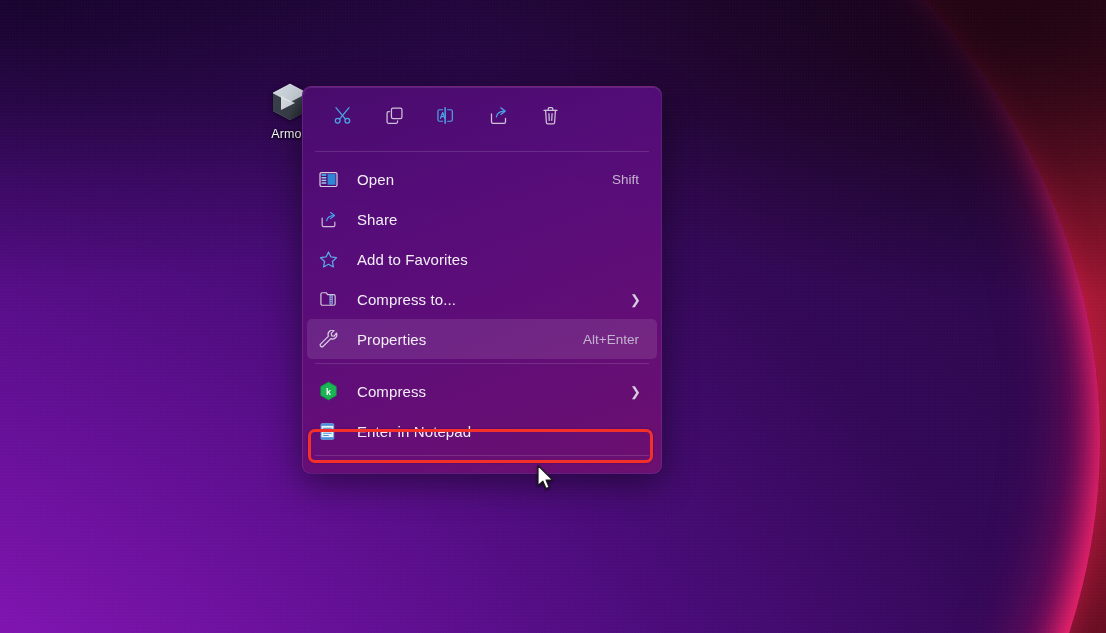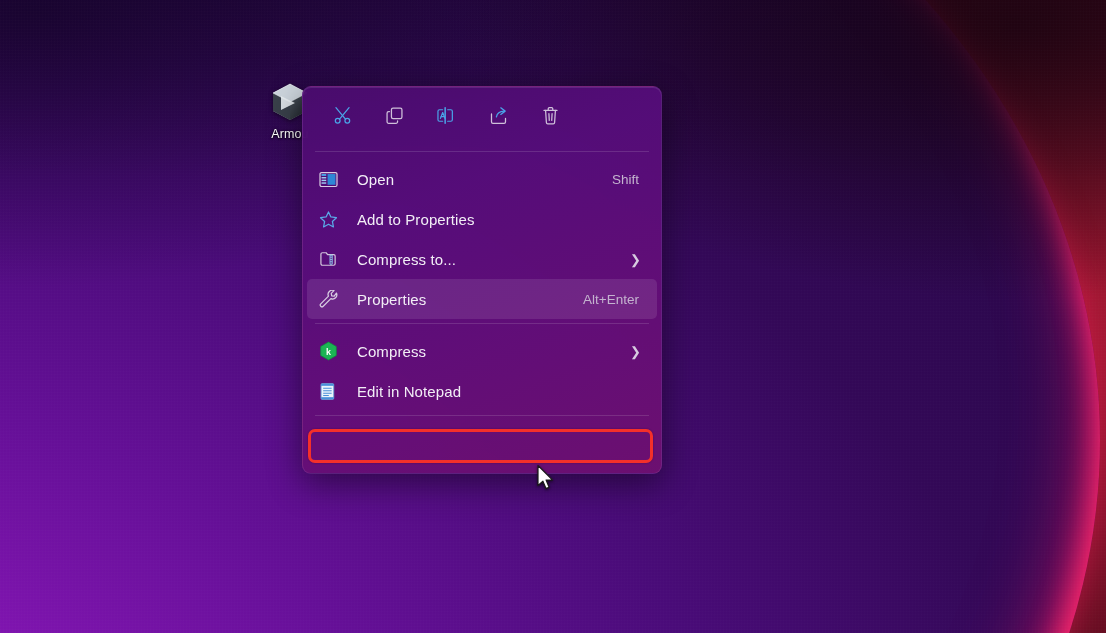--- a/index.html
+++ b/index.html
@@ -296,30 +296,40 @@
           <rect x="2.6" y="6.4" width="5" height="1.5" fill="#9fd0f2"></rect>
           <rect x="2.6" y="9.2" width="5" height="1.5" fill="#9fd0f2"></rect>
           <rect x="2.6" y="12" width="5" height="1.5" fill="#9fd0f2"></rect>
           <rect x="9" y="3.2" width="8.4" height="11.4" fill="#2f86d6"></rect>
         </svg>
       </span>
       <span class="mi-lbl">Open</span>
       <span class="mi-acc">Shift</span>
     </div>
 
+    <div class="mi">
+      <span class="mi-ico">
+        <svg width="19" height="19" viewBox="0 0 24 24" fill="none" stroke="#cfc0da" stroke-width="1.5" stroke-linecap="round" stroke-linejoin="round">
+          <path d="M4 10.2v9.2a1.6 1.6 0 0 0 1.6 1.6h12.8a1.6 1.6 0 0 0 1.6-1.6v-4"></path>
+          <path d="M9.6 13.6c.9-4.4 4.2-6.5 8.6-6.6" stroke="#4aa3e8"></path>
+          <polyline points="14.6,3.2 19.6,7.0 14.6,10.8" stroke="#4aa3e8"></polyline>
+        </svg>
+      </span>
+      <span class="mi-lbl">Share</span>
+    </div>
 
 
 
     <div class="mi">
       <span class="mi-ico">
         <svg width="19" height="19" viewBox="0 0 22 22" fill="none" stroke="#5aa9e8" stroke-width="1.45" stroke-linejoin="round">
           <polygon points="11,2.2 13.8,8.1 20.2,8.9 15.5,13.3 16.7,19.6 11,16.5 5.3,19.6 6.5,13.3 1.8,8.9 8.2,8.1"></polygon>
         </svg>
       </span>
-      <span class="mi-lbl">Add to Properties</span>
+      <span class="mi-lbl">Add to Favorites</span>
     </div>
 
     <div class="mi">
       <span class="mi-ico">
         <svg width="19" height="18" viewBox="0 0 20 19" fill="none" stroke="#d2c4dc" stroke-width="1.3" stroke-linejoin="round">
           <path d="M2 4.4a1.5 1.5 0 0 1 1.5-1.5h4l1.6 2h6.4A1.5 1.5 0 0 1 17 6.4v8.2a1.5 1.5 0 0 1-1.5 1.5h-12A1.5 1.5 0 0 1 2 14.6z"></path>
           <rect x="11.6" y="5.4" width="2.3" height="9.6" fill="none" stroke="#8fc7ee" stroke-width="1"></rect>
           <line x1="11.6" y1="7.6" x2="13.9" y2="7.6" stroke="#8fc7ee" stroke-width=".9"></line>
           <line x1="11.6" y1="10" x2="13.9" y2="10" stroke="#8fc7ee" stroke-width=".9"></line>
           <line x1="11.6" y1="12.4" x2="13.9" y2="12.4" stroke="#8fc7ee" stroke-width=".9"></line>
@@ -362,21 +372,21 @@
         <svg width="17" height="19" viewBox="0 0 18 20">
           <rect x="2.2" y="1.8" width="13.4" height="16.4" rx="1" fill="#eaf4fb" stroke="#6fa8d8" stroke-width="1"></rect>
           <rect x="2.2" y="1.8" width="13.4" height="2.2" fill="#4a90d9"></rect>
           <rect x="2.2" y="16.0" width="13.4" height="2.2" fill="#4a90d9"></rect>
           <line x1="4.4" y1="6.6" x2="13.4" y2="6.6" stroke="#4a90d9" stroke-width="1.1"></line>
           <line x1="4.4" y1="9.2" x2="13.4" y2="9.2" stroke="#4a90d9" stroke-width="1.1"></line>
           <line x1="4.4" y1="11.8" x2="13.4" y2="11.8" stroke="#4a90d9" stroke-width="1.1"></line>
           <line x1="4.4" y1="14.2" x2="10.4" y2="14.2" stroke="#4a90d9" stroke-width="1.1"></line>
         </svg>
       </span>
-      <span class="mi-lbl">Edit in Notepad</span>
+      <span class="mi-lbl">Enter in Notepad</span>
     </div>
   </div>
 
   <div class="sep"></div>
 
 </div>
 
 <div id="hl-rect"></div>
 
 <div id="cursor">

